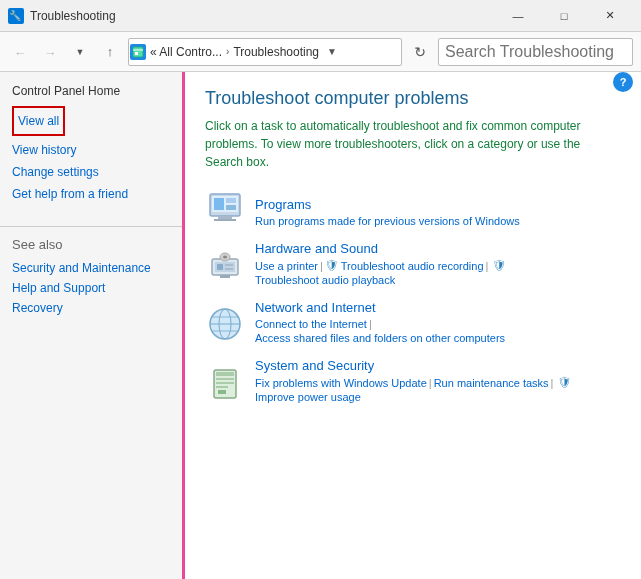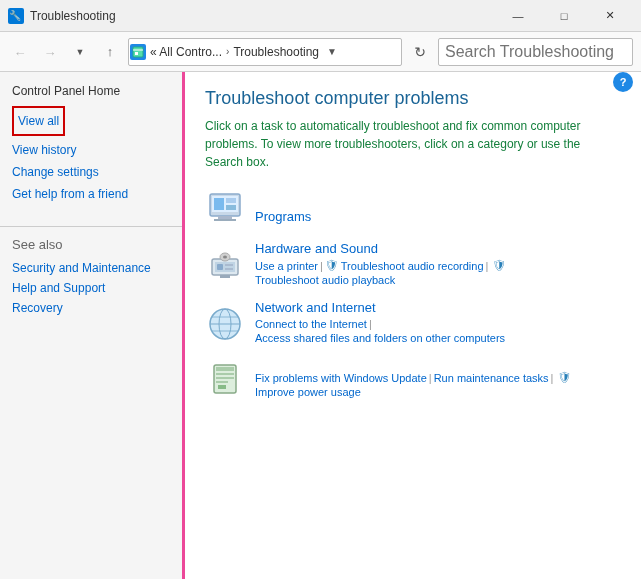--- a/index.html
+++ b/index.html
@@ -326,20 +326,23 @@
           <rect x="6" y="8" width="26" height="16" fill="#ddeeff"></rect>
           <rect x="8" y="10" width="10" height="12" fill="#7abaee"></rect>
           <rect x="20" y="10" width="10" height="5" fill="#aaccee"></rect>
           <rect x="20" y="17" width="10" height="5" fill="#88bbdd"></rect>
           <rect x="12" y="28" width="14" height="3" fill="#aab8cc"></rect>
           <rect x="8" y="31" width="22" height="2" fill="#9aacbc"></rect>
         </svg>
       </div>
       <div class="category-content">
         <a class="category-title">Programs</a>
+        <div class="category-links">
+          <a class="cat-link">Run programs made for previous versions of Windows</a>
+        </div>
       </div>
     </div>
 
     <div class="category-item">
       <div class="category-icon">
         <svg viewBox="0 0 38 38" xmlns="http://www.w3.org/2000/svg">
           <rect x="6" y="12" width="26" height="16" rx="2" fill="#dde8f0" stroke="#9ab" stroke-width="1.5"></rect>
           <rect x="9" y="15" width="20" height="10" fill="#c0d4e4"></rect>
           <rect x="11" y="17" width="6" height="6" rx="1" fill="#88aacc"></rect>
           <rect x="19" y="17" width="8" height="2" fill="#aabbd0"></rect>
@@ -390,20 +393,21 @@
         <svg viewBox="0 0 38 38" xmlns="http://www.w3.org/2000/svg">
           <rect x="8" y="6" width="22" height="28" rx="2" fill="#ddeedd" stroke="#88aa88" stroke-width="1.5"></rect>
           <rect x="10" y="8" width="18" height="4" fill="#aaccaa"></rect>
           <rect x="10" y="14" width="18" height="2" fill="#aaccaa"></rect>
           <rect x="10" y="18" width="18" height="2" fill="#aaccaa"></rect>
           <rect x="10" y="22" width="12" height="2" fill="#aaccaa"></rect>
           <rect x="12" y="26" width="8" height="4" fill="#88bb88"></rect>
         </svg>
       </div>
       <div class="category-content">
+        <a class="category-title">System and Security</a>
         <div class="category-links">
           <a class="cat-link">Fix problems with Windows Update</a>
           <span class="separator"> | </span>
           <a class="cat-link">Run maintenance tasks</a>
           <span class="separator"> |</span>
           <br>
           <span class="shield-icon">🛡</span>
           <a class="cat-link">Improve power usage</a>
         </div>
       </div>

